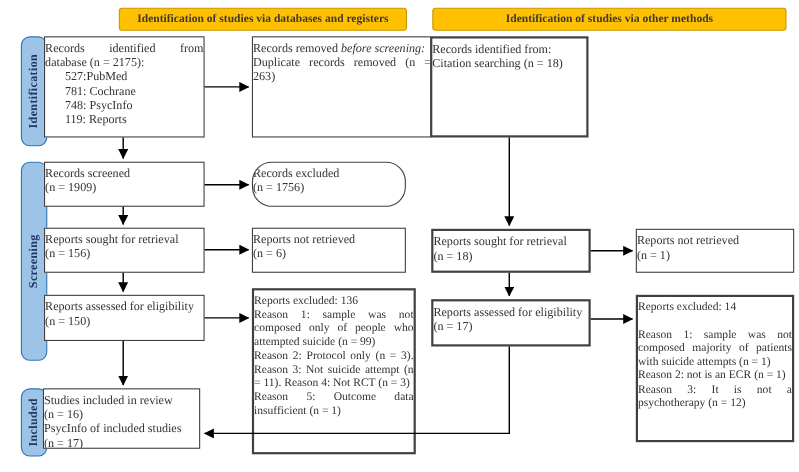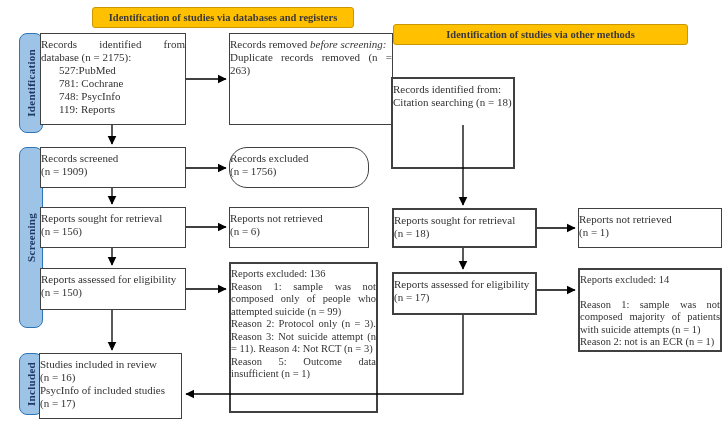--- a/index.html
+++ b/index.html
@@ -33,22 +33,22 @@
   .box.reasons{font-size:10.5px;line-height:12.5px;}
   .box .gap{height:12px;}
   i{font-style:italic;}
   svg.arrows{position:absolute;left:0;top:0;pointer-events:none;}
 </style>
 </head>
 <body>
 
 <div id="diagram">
 
-  <div class="header" style="left:92px;top:7px;width:262px;">Identification of studies via databases and registers</div>
-  <div class="header" style="left:393px;top:7px;width:295px;margin-top:17px;">Identification of studies via other methods</div>
+  <div class="header" style="left:108px;top:7px;width:262px;">Identification of studies via databases and registers</div>
+  <div class="header" style="left:393px;top:7px;width:322px;">Identification of studies via other methods</div>
 
   <div class="stage" style="left:19px;top:33px;width:24px;height:100px;">
     <span>Identification</span>
   </div>
   <div class="stage" style="left:19px;top:147px;width:24px;height:181px;">
     <span>Screening</span>
   </div>
   <div class="stage" style="left:19px;top:353px;width:24px;height:62px;">
     <span>Included</span>
   </div>
@@ -62,21 +62,21 @@
   </div>
 
   <div class="box" style="left:229px;top:33px;width:164px;height:92px;">
     <div class="just">
       <span>Records removed</span>
       <i>before screening:</i>
     </div>
     <div class="just">Duplicate records removed (n = 263)</div>
   </div>
 
-  <div class="box thick" style="left:391px;top:33px;width:124px;height:92px;margin-top:44px;">
+  <div class="box thick" style="left:391px;top:33px;width:144px;height:92px;">
     <div>Records identified from:</div>
     <div>Citation searching (n = 18)</div>
   </div>
 
   <div class="box" style="left:40px;top:147px;width:146px;height:41px;">
     <div>Records screened</div>
     <div>(n = 1909)</div>
   </div>
   <div class="box" style="left:229px;top:147px;width:140px;height:41px;border-radius:18px;">
     <div>Records excluded</div>
@@ -108,29 +108,29 @@
     <div>Reports excluded: 136</div>
     <div class="just">Reason 1: sample was not composed only of people who attempted suicide (n = 99)</div>
     <div class="just">Reason 2: Protocol only (n = 3). Reason 3: Not suicide attempt (n = 11). Reason 4: Not RCT (n = 3)</div>
     <div class="just">Reason 5: Outcome data insufficient (n = 1)</div>
 
   </div>
   <div class="box thick" style="left:392px;top:272px;width:145px;height:43px;">
     <div>Reports assessed for eligibility</div>
     <div>(n = 17)</div>
   </div>
-  <div class="box reasons thick" style="left:578px;top:268px;width:144px;height:84px;">
+  <div class="box reasons thick" style="left:578px;top:268px;width:144px;height:134px;">
     <div>Reports excluded: 14</div>
     <div class="gap"></div>
     <div class="just">Reason 1: sample was not composed majority of patients with suicide attempts (n = 1)</div>
     <div class="just">Reason 2: not is an ECR (n = 1)</div>
     <div class="just">Reason 3: It is not a psychotherapy (n = 12)</div>
   </div>
 
-  <div class="box" style="left:39px;top:353px;width:143px;height:66px;">
+  <div class="box" style="left:39px;top:353px;width:143px;height:55px;">
     <div>Studies included in review</div>
     <div>(n = 16)</div>
     <div>PsycInfo of included studies</div>
     <div>(n = 17)</div>
   </div>
 
   <svg class="arrows" width="726" height="429" viewBox="0 0 726 429">
     <defs>
       <marker id="ah" markerWidth="8" markerHeight="8" refX="6.5" refY="3.5" orient="auto">
         <path d="M0,0 L7,3.5 L0,7 z" fill="#000"></path>

